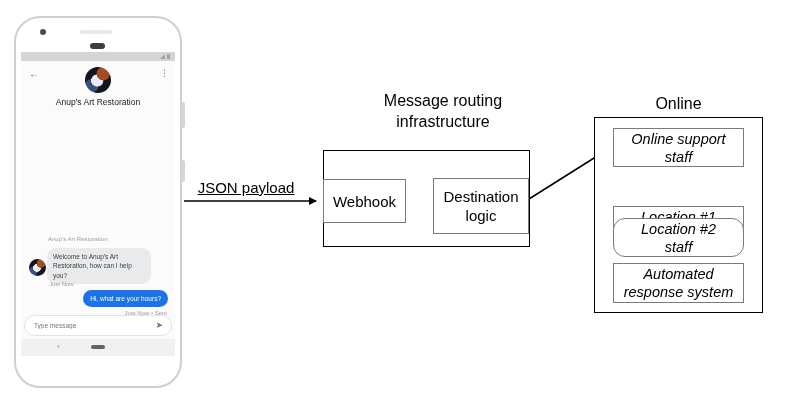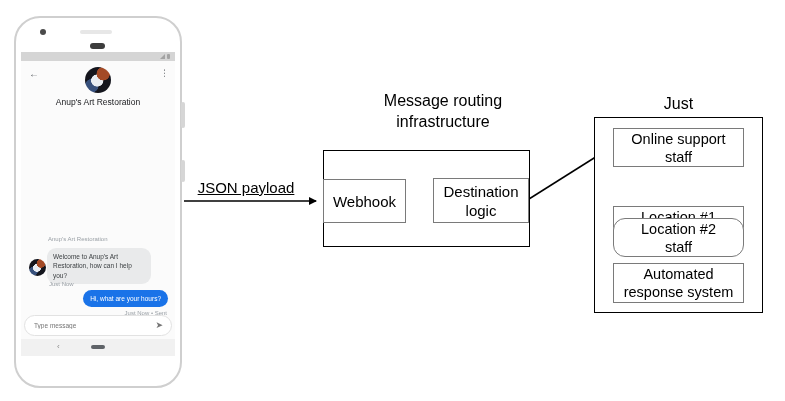--- a/index.html
+++ b/index.html
@@ -74,22 +74,22 @@
   .lbl-brand{ left:594px; top:95px;  width:169px; font-size:16px; }
 
   .container-box { position:absolute; background:#fff; border:1.5px solid #000; }
   .mri-box   { left:323px; top:150px; width:207px; height:97px; }
   .brand-box { left:594px; top:117px; width:169px; height:196px; }
 
   .inner-box { position:absolute; background:#fff; border:1.5px solid #7a7a7a;
                display:flex; align-items:center; justify-content:center;
                text-align:center; font-size:15px; line-height:19px; white-space:pre-line; }
   .webhook-box { left:323px; top:179px; width:83px;  height:44px; }
-  .dest-box    { left:433px; top:178px; width:96px;  height:45px; }
-  .brand-item  { left:613px; width:131px; height:39px; font-size:14.5px; line-height:18px; }
+  .dest-box    { left:433px; top:178px; width:96px;  height:56px; }
+  .brand-item  { left:613px; width:131px; height:39px; font-size:14.5px; line-height:18px;font-style:italic; }
   .bi-0 { top:128px; } .bi-1 { top:174px;margin-top:32px; } .bi-2 { top:218px;border-radius:12px; } .bi-3 { top:263px; height:40px; }
 </style>
 </head>
 <body>
 
 <div class="stage">
 
   <div class="phone">
     <div class="camera-dot"></div>
     <div class="earpiece"></div>
@@ -146,21 +146,21 @@
 
   <div class="diagram-label lbl-json">JSON payload</div>
 
   <div class="diagram-label lbl-mri">Message routing
 infrastructure</div>
   <div class="container-box mri-box"></div>
   <div class="inner-box webhook-box">Webhook</div>
   <div class="inner-box dest-box">Destination
 logic</div>
 
-  <div class="diagram-label lbl-brand">Just</div>
+  <div class="diagram-label lbl-brand">Online</div>
   <div class="container-box brand-box"></div>
   <div class="inner-box brand-item bi-0">Online support
 staff</div>
   <div class="inner-box brand-item bi-1">Location #1
 staff</div>
   <div class="inner-box brand-item bi-2">Location #2
 staff</div>
   <div class="inner-box brand-item bi-3">Automated
 response system</div>
 

